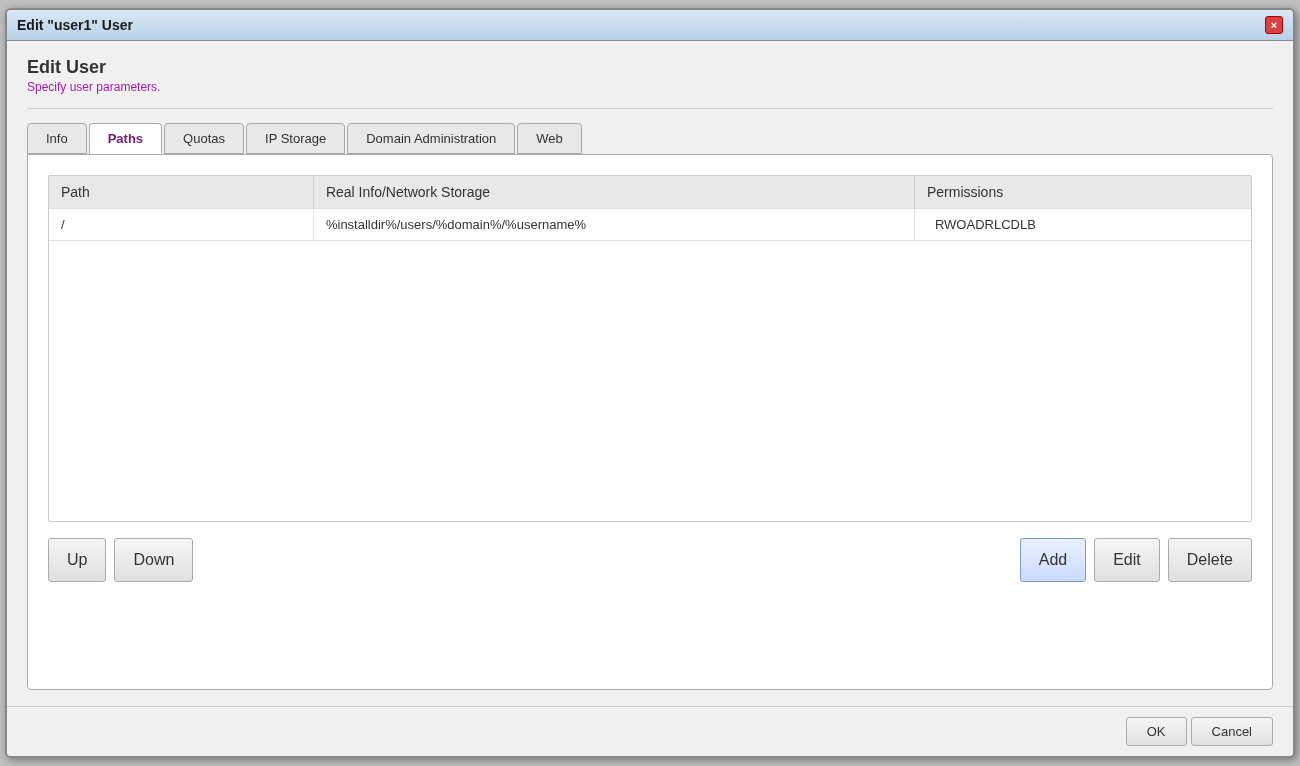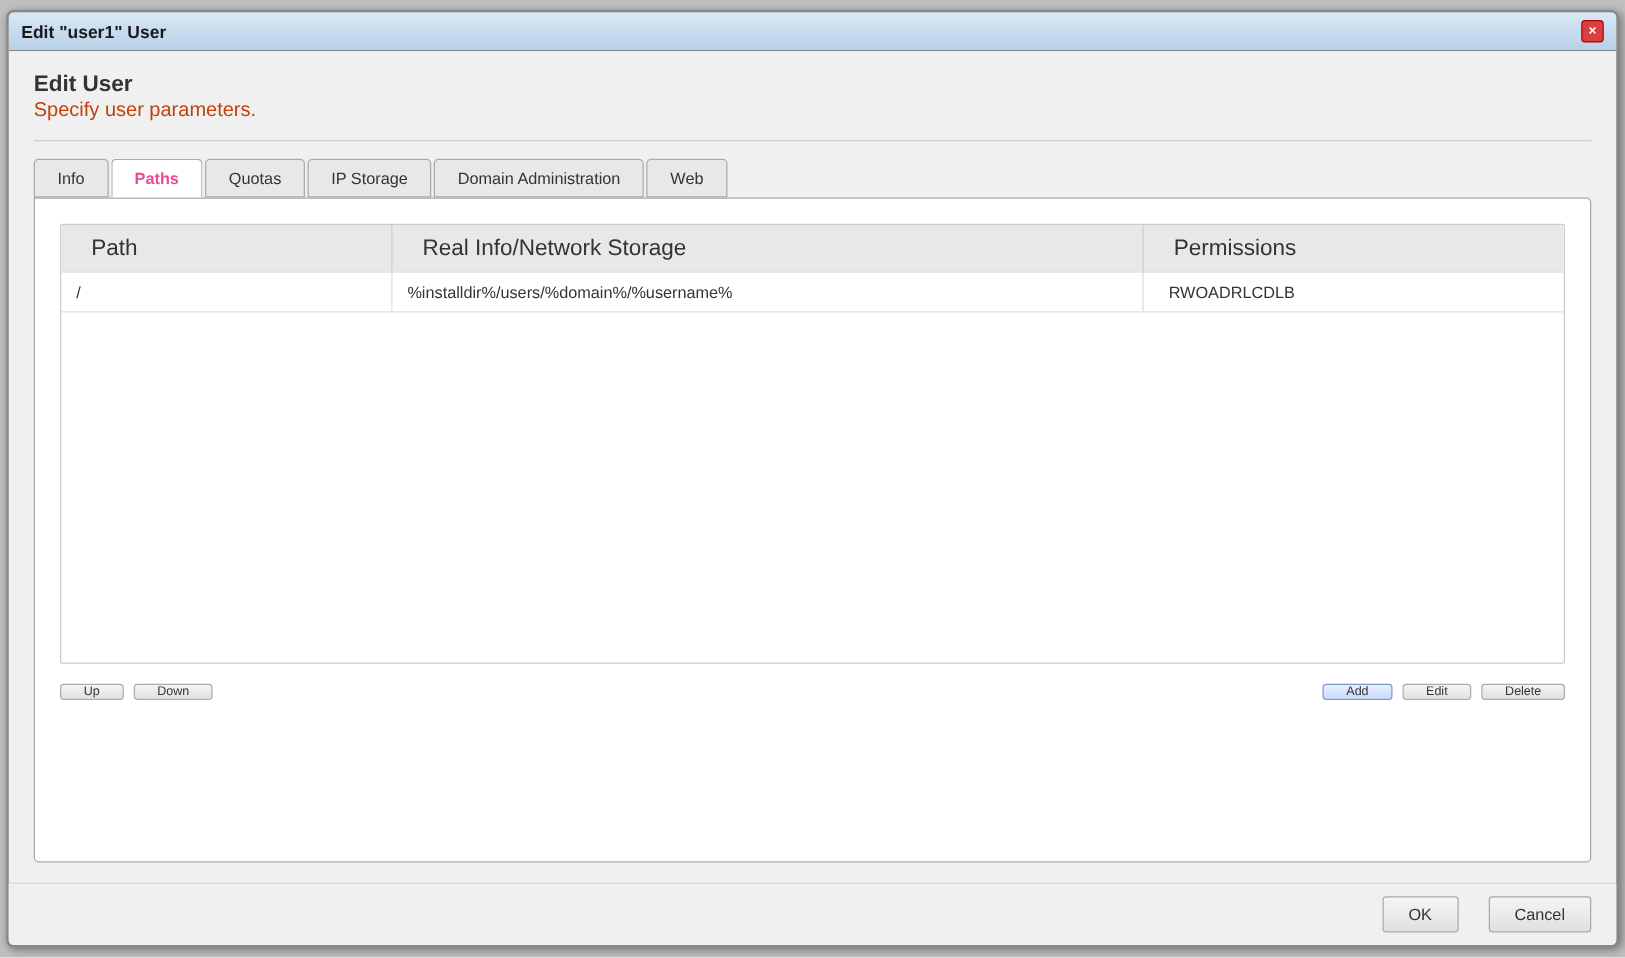--- a/index.html
+++ b/index.html
@@ -58,22 +58,22 @@
       display: flex;
       flex-direction: column;
     }
     .section-title {
       font-weight: bold;
       font-size: 18px;
       color: #333;
       margin-bottom: 2px;
     }
     .section-subtitle {
-      font-size: 16px;
-      color: #c2410c;
+      font-size: 12px;
+      color: #a21caf;
       margin-bottom: 14px;
     }
     .divider {
       border: none;
       border-top: 1px solid #ccc;
       margin-bottom: 14px;
     }
     .tabs {
       display: flex;
       gap: 0;
@@ -87,21 +87,21 @@
       font-size: 13px;
       color: #333;
       margin-right: 2px;
       border-radius: 4px 4px 0 0;
       border-bottom: 1px solid #aaa;
     }
     .tab.active {
       background: #ffffff;
       font-weight: bold;
       border-bottom: 1px solid #ffffff;
-      color: #ec4899;
+      color: #701a75;
       z-index: 1;
     }
     .tab-content {
       border: 1px solid #aaa;
       border-radius: 0 4px 4px 4px;
       background: #fff;
       padding: 20px;
       flex: 1;
     }
     .table-container {
@@ -110,24 +110,24 @@
       overflow: hidden;
     }
     .data-table {
       width: 100%;
       border-collapse: collapse;
     }
     .data-table thead tr {
       background: #e8e8e8;
     }
     .data-table th {
-      padding: 8px 24px;
+      padding: 8px 12px;
       text-align: left;
       font-weight: normal;
-      font-size: 18px;
+      font-size: 14px;
       color: #333;
       border-right: 1px solid #ccc;
     }
     .data-table th:last-child {
       border-right: none;
     }
     .data-table td {
       padding: 8px 12px;
       border-top: 1px solid #e0e0e0;
       border-right: 1px solid #e0e0e0;
@@ -153,39 +153,39 @@
     }
     .btn-group-left {
       display: flex;
       gap: 8px;
     }
     .btn-group-right {
       display: flex;
       gap: 8px;
     }
     .btn {
-      padding: 0 18px;
+      padding: 12px 18px;
       border: 1px solid #aaa;
       border-radius: 3px;
       background: linear-gradient(to bottom, #f5f5f5, #e0e0e0);
-      font-size: 10px;
+      font-size: 16px;
       cursor: pointer;
       color: #333;
     }
     .btn.hovered {
       background: linear-gradient(to bottom, #e8f0ff, #ccdaff);
       border: 1px solid #7799cc;
       margin-left: 12px;
     }
     .dialog-footer {
       border-top: 1px solid #ccc;
       padding: 10px 20px;
       display: flex;
       justify-content: flex-end;
-      gap: 24px;
+      gap: 4px;
       background: #f0f0f0;
       border-radius: 0 0 4px 4px;
     }
     .footer-btn {
       padding: 6px 20px;
       border: 1px solid #aaa;
       border-radius: 3px;
       background: linear-gradient(to bottom, #f5f5f5, #e0e0e0);
       font-size: 13px;
       cursor: pointer;

